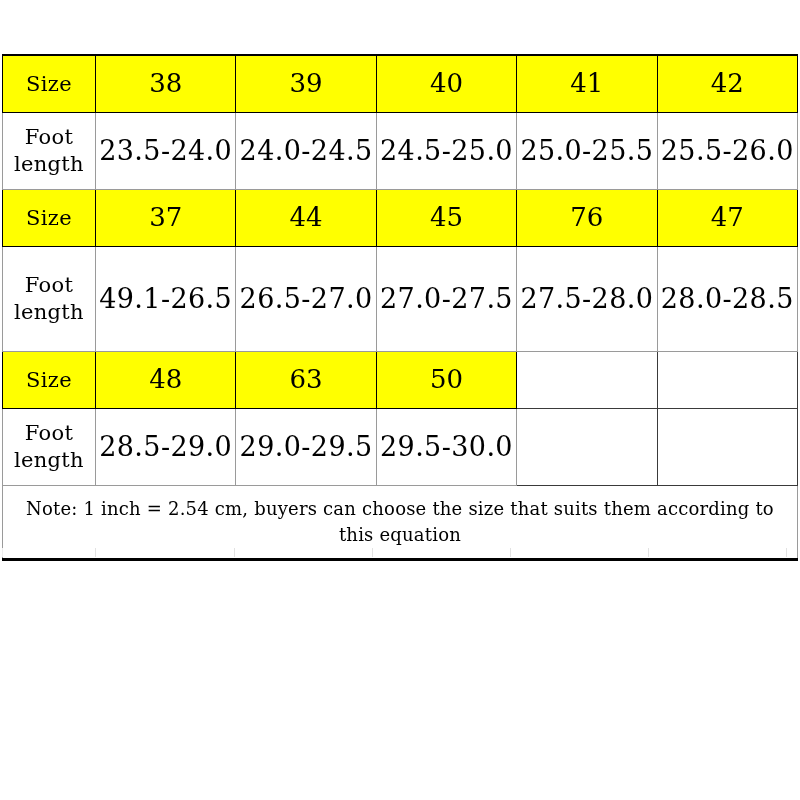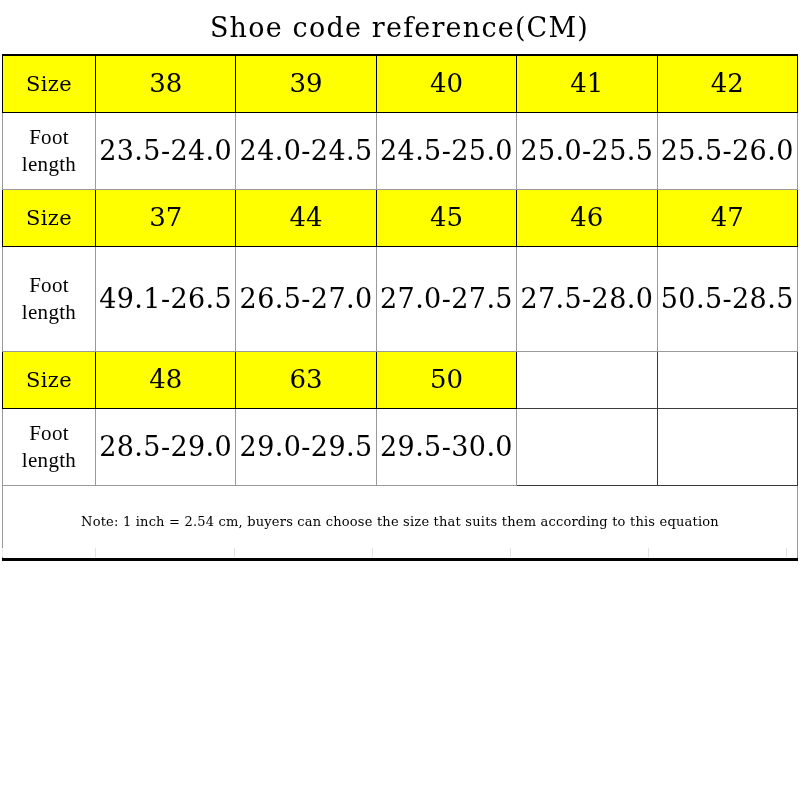--- a/index.html
+++ b/index.html
@@ -92,21 +92,20 @@
   tr.row-foot.tall td { height: 104px; }
 
   
   td.label-cell {
     font-size: 21px;
     line-height: 1.28;
     letter-spacing: 0.3px;
   }
   td.label-cell .lw {
     display: block;
-    font-family: Liberation Serif, serif;
   }
 
   td.val-cell {
     font-size: 27px;
     letter-spacing: 0.4px;
     white-space: nowrap;
   }
 
   td.size-cell {
     font-size: 26px;
@@ -118,21 +117,21 @@
   
   tr.row-note td {
     background: #ffffff;
     border-top: 1px solid #7a7a7a;
     border-left: 1px solid #9a9a9a;
     border-right: 1px solid #9a9a9a;
     border-bottom: 3px solid #000000;
     height: 64px;
     padding: 4px 6px;
     font-family: "DejaVu Serif", serif;
-    font-size: 13px;
+    font-size: 18px;
     line-height: 1.45;
     letter-spacing: 0.2px;
     text-align: center;
     vertical-align: middle;
   }
 
   
   .tick {
     position: absolute;
     width: 1px;
@@ -144,23 +143,20 @@
     width: 1px;
     height: 9px;
     background: #ededed;
   }
 </style>
 </head>
 <body>
 
 <div id="page">
 
-  <div class="title-band">
-    <div class="title-text">Shoe code reference(CM)</div>
-  </div>
 
   <table class="size-table">
     <colgroup>
       <col class="c-label">
       <col class="c-data">
       <col class="c-data">
       <col class="c-data">
       <col class="c-data">
       <col class="c-data">
     </colgroup>
@@ -184,33 +180,33 @@
         <td class="val-cell">24.5-25.0</td>
         <td class="val-cell">25.0-25.5</td>
         <td class="val-cell">25.5-26.0</td>
       </tr>
 
       <tr class="row-size">
         <td class="hl label-cell">Size</td>
         <td class="hl size-cell">37</td>
         <td class="hl size-cell">44</td>
         <td class="hl size-cell">45</td>
-        <td class="hl size-cell">46</td>
+        <td class="hl size-cell">76</td>
         <td class="hl size-cell">47</td>
       </tr>
       <tr class="row-foot tall">
         <td class="label-cell">
           <span class="lw">Foot</span>
           <span class="lw">length</span>
         </td>
         <td class="val-cell">49.1-26.5</td>
         <td class="val-cell">26.5-27.0</td>
         <td class="val-cell">27.0-27.5</td>
         <td class="val-cell">27.5-28.0</td>
-        <td class="val-cell">50.5-28.5</td>
+        <td class="val-cell">28.0-28.5</td>
       </tr>
 
       <tr class="row-size">
         <td class="hl label-cell">Size</td>
         <td class="hl size-cell">48</td>
         <td class="hl size-cell">63</td>
         <td class="hl size-cell">50</td>
         <td class="blank"></td>
         <td class="blank"></td>
       </tr>

